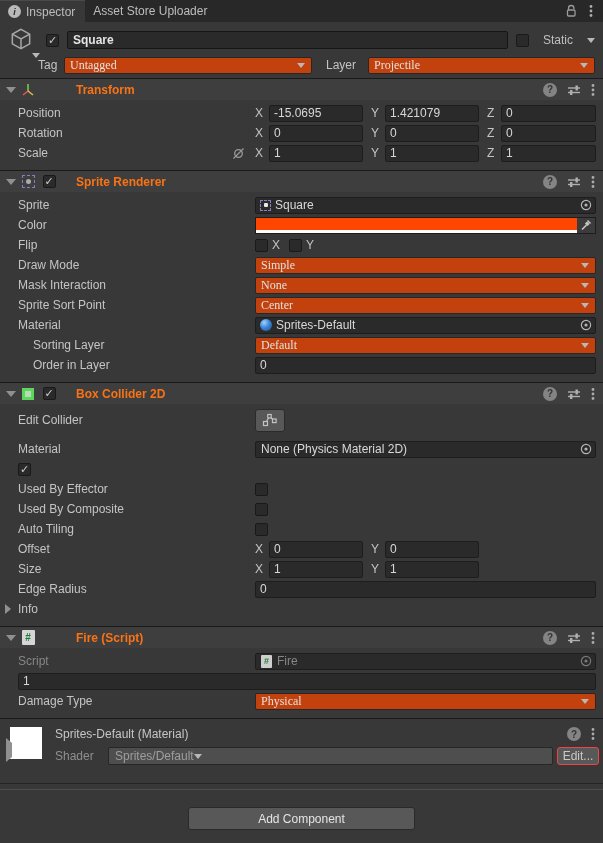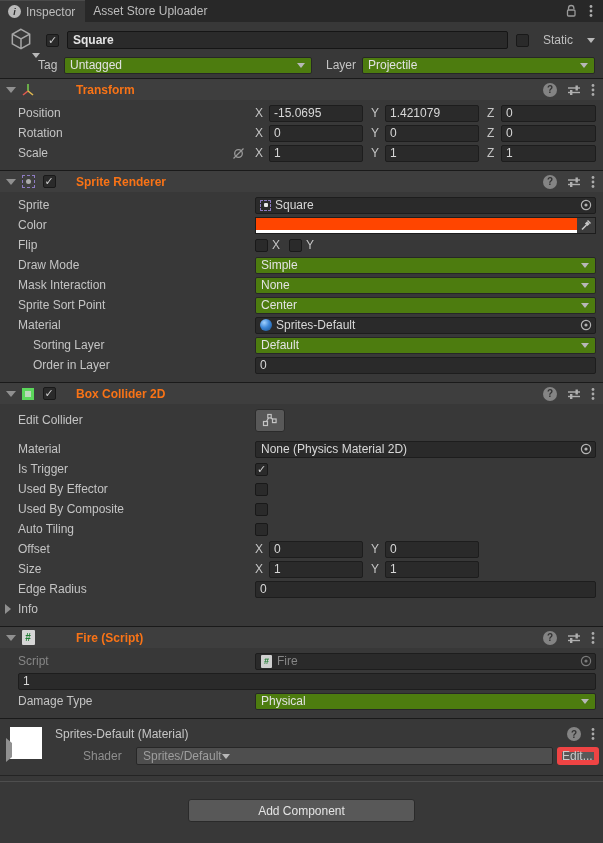--- a/index.html
+++ b/index.html
@@ -30,22 +30,22 @@
   .cube-wrap { position:relative; width:32px; height:28px; flex-shrink:0; }
   .cube-caret { position:absolute; right:0; bottom:-4px; }
   .go-row2 { display:flex; align-items:center; height:22px; padding-left:30px; margin-top:2px; }
 
   
   .cb { width:13px; height:13px; background:#2A2A2A; border:1px solid #191919; border-radius:2px;
         display:flex; align-items:center; justify-content:center; flex-shrink:0; }
   .cb-mark { color:#CFCFCF; font-size:11px; line-height:11px; }
   .tfield { height:17px; background:#2A2A2A; border:1px solid #1D1D1D; border-radius:2px;
             display:flex; align-items:center; padding-left:4px; color:#D8D8D8; overflow:hidden; white-space:nowrap; }
-  .dd { height:17px; background:#4d7c0f; border:1px solid #272727; border-radius:2px;
-        display:flex; align-items:center; padding:0 6px 0 5px; color:#E2E2E2; overflow:hidden; }
+  .dd { height:17px; background:#c2410c; border:1px solid #272727; border-radius:2px;
+        display:flex; align-items:center; padding:0 6px 0 5px; color:#E2E2E2; overflow:hidden;font-family:Liberation Serif, serif; }
   .dd .dtext { flex:1; white-space:nowrap; overflow:hidden; }
   .caret { width:0; height:0; border-left:4px solid transparent; border-right:4px solid transparent;
            border-top:5px solid #B8B8B8; flex-shrink:0; }
   .objfield { height:17px; background:#2A2A2A; border:1px solid #1D1D1D; border-radius:2px;
               display:flex; align-items:center; padding:0 2px 0 2px; color:#D8D8D8; }
   .objfield .otext { flex:1; white-space:nowrap; overflow:hidden; padding-left:2px; }
   .picker { width:14px; height:14px; display:flex; align-items:center; justify-content:center; flex-shrink:0; }
   .fo-open { width:0; height:0; border-left:5px solid transparent; border-right:5px solid transparent;
              border-top:6px solid #909090; flex-shrink:0; }
   .fo-closed { width:0; height:0; border-top:5px solid transparent; border-bottom:5px solid transparent;
@@ -101,30 +101,30 @@
                  display:flex; align-items:center; justify-content:center; color:#1E7D32;
                  font-size:9px; font-weight:bold; flex-shrink:0; }
   .sr-icon { width:13px; height:13px; border:1px dashed #8E7CC3; display:flex; align-items:center; justify-content:center; }
   .sr-icon i { width:5px; height:5px; border-radius:50%; background:#ABABAB; }
   .bc-icon { width:12px; height:12px; border:3px solid #5BD75B; background:#B9D9B9; }
   .script-icon-lg { width:13px; height:15px; background:#D6D6D6; border-radius:1px; display:flex;
                     align-items:center; justify-content:center; color:#1E7D32; font-size:10px; font-weight:bold; }
 
   
   .mat-footer { flex-shrink:0; position:relative; padding-top:4px; border-top:1px solid #1A1A1A;
-                border-bottom:1px solid #242424; height:58px; background:#383838; }
+                border-bottom:1px solid #242424; height:66px; background:#383838; }
   .mat-thumb { position:absolute; left:10px; top:8px; width:32px; height:32px; background:#FFFFFF; }
   .mat-fold { position:absolute; left:6px; top:24px; }
   .mat-title-row { display:flex; align-items:center; height:22px; padding:0 8px 0 55px; color:#C6C6C6; }
   .mat-shader-row { display:flex; align-items:center; height:22px; padding:0 4px 0 55px; }
-  .shader-label { width:53px; color:#8F8F8F; flex-shrink:0;margin-left:28px; }
+  .shader-label { width:53px; color:#8F8F8F; flex-shrink:0; }
   .shader-dd { flex:1; height:18px; background:#4E4E4E; border:1px solid #272727; border-radius:2px;
                display:flex; align-items:center; padding:0 6px; color:#9E9E9E; margin-right:4px; }
-  .edit-btn { width:42px; height:18px; background:#585858; border:5px solid #ef4444; border-radius:3px;
-              color:#C9C9C9; display:flex; align-items:center; }
+  .edit-btn { width:42px; height:18px; background:#585858; border:1px solid #ef4444; border-radius:3px;
+              color:#C9C9C9; display:flex; align-items:center; justify-content:center; }
 
   .sep { height:6px; border-bottom:1px solid #4E4E4E; flex-shrink:0; }
   .filler { flex:1; display:flex; justify-content:center; align-items:flex-start; }
   .add-comp { margin-top:17px; width:227px; height:23px; background:#585858; border:1px solid #2A2A2A;
               border-radius:3px; color:#E4E4E4; display:flex; align-items:center; justify-content:center; }
 
   .name-field { flex:1; height:18px; background:#2A2A2A; border:1px solid #151515; border-radius:2px;
                 display:flex; align-items:center; padding-left:5px; font-weight:bold; color:#E4E4E4; margin:0 8px; }
   .static-wrap { display:flex; align-items:center; gap:14px; }
   svg { display:block; }
@@ -178,21 +178,21 @@
         <span style="color:#BFBFBF;">Static</span>
         <span class="caret"></span>
       </span>
     </div>
     <div class="go-row2">
       <span style="width:26px;">Tag</span>
       <span class="dd" style="width:248px;">
         <span class="dtext">Untagged</span>
         <span class="caret"></span>
       </span>
-      <span style="margin-left:14px; margin-right:6px;">Layer</span>
+      <span style="margin-left:14px; margin-right:12px;">Layer</span>
       <span class="dd" style="flex:1;">
         <span class="dtext">Projectile</span>
         <span class="caret"></span>
       </span>
     </div>
   </div>
 
   <div class="comp-header">
     <span class="hfold">
         <span class="fo-open"></span>
@@ -479,23 +479,20 @@
         <span class="otext" style="padding-left:3px;">None (Physics Material 2D)</span>
         <span class="picker">
             <svg width="12" height="12" viewBox="0 0 12 12">
               <circle cx="6" cy="6" r="4.6" fill="none" stroke="#B4B4B4" stroke-width="1.2"></circle>
               <circle cx="6" cy="6" r="1.6" fill="#B4B4B4"></circle>
             </svg>
           </span>
       </span>
     </div>
     <div class="row">
-      <span class="rlabel">
-          <span>Is Trigger</span>
-        </span>
       <span class="cb">
           <span class="cb-mark">✓</span>
         </span>
     </div>
     <div class="row">
       <span class="rlabel">
           <span>Used By Effector</span>
         </span>
       <span class="cb"></span>
     </div>

